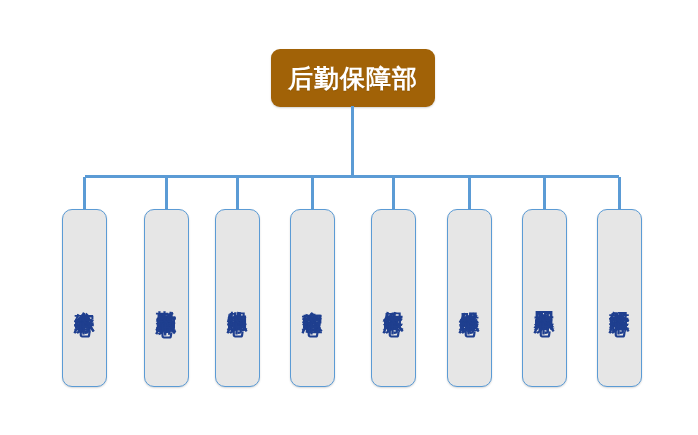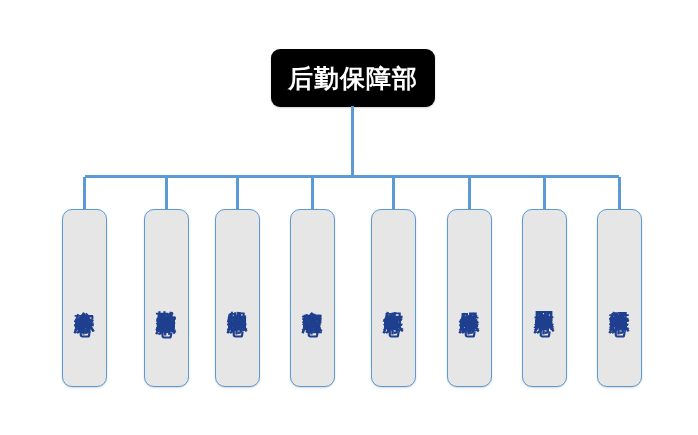--- a/index.html
+++ b/index.html
@@ -21,21 +21,21 @@
   }
 
   
   .root-node {
     position: absolute;
     left: 271px;
     top: 49px;
     width: 164px;
     height: 58px;
     border-radius: 9px;
-    background: #000000;
+    background: #a16207;
     box-shadow: 0 1px 2px rgba(0,0,0,0.18);
     display: flex;
     align-items: center;
     justify-content: center;
   }
   .root-label {
     color: #ffffff;
     font-size: 25px;
     font-weight: bold;
     letter-spacing: 1px;

